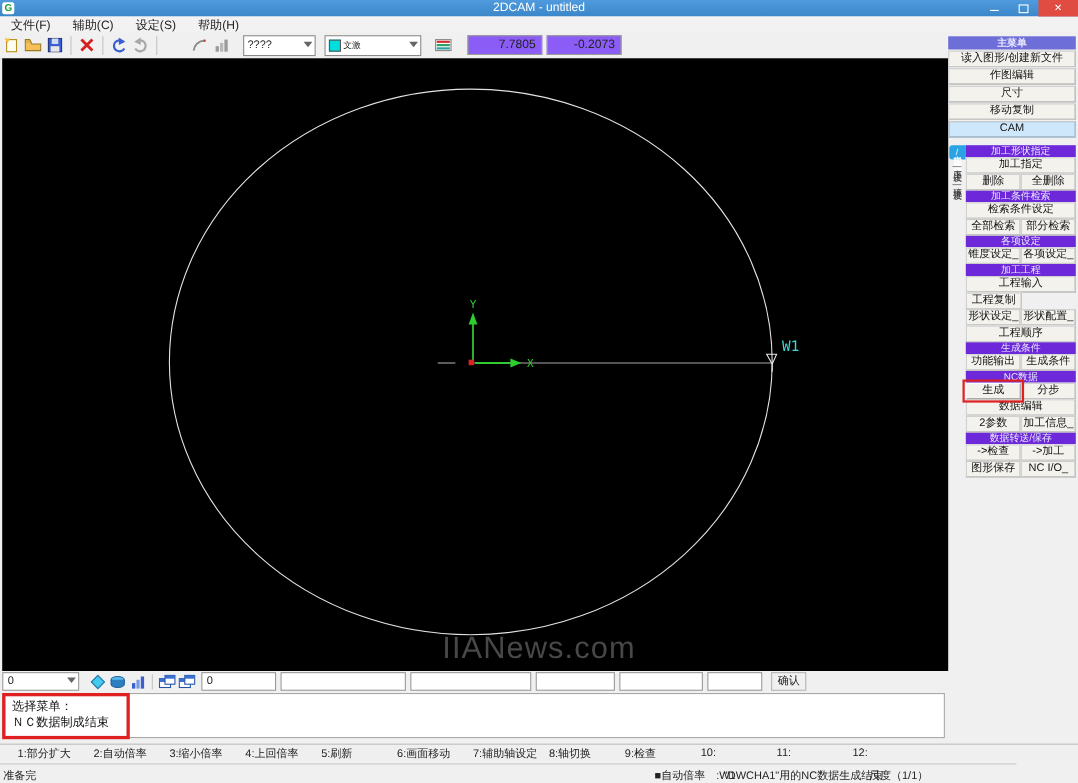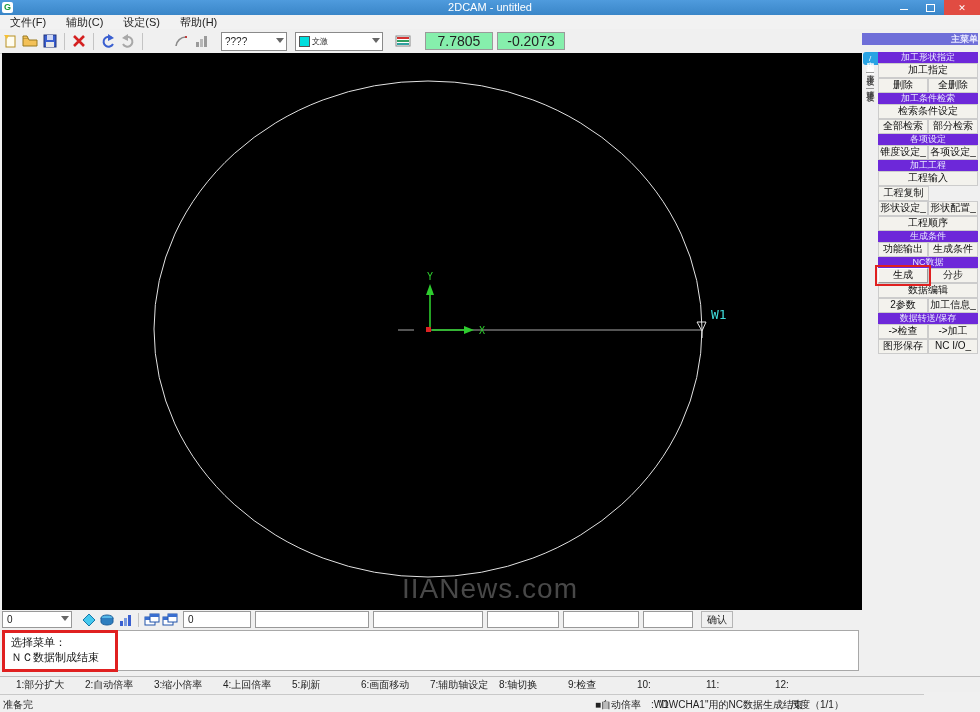--- a/index.html
+++ b/index.html
@@ -24,28 +24,28 @@
   
   .toolbar{position:absolute;left:0;top:29px;width:862px;height:24px;background:#f0f0f0;
     display:flex;align-items:center;border-bottom:1px solid #d6d6d6}
   .tb-icon{width:19px;height:17px;display:flex;align-items:center;justify-content:center;margin:0 0.5px}
   .tb-sep{width:1px;height:17px;background:#c4c4c4;margin:0 4px}
   .tb-combo{height:17px;background:#fff;border:1px solid #8a8a8a;display:flex;align-items:center;
     font-size:10px;padding:0 3px;position:relative;color:#222}
   .combo-arr{position:absolute;right:2px;top:5px;width:0;height:0;
     border-left:4px solid transparent;border-right:4px solid transparent;border-top:5px solid #666}
   .swatch{width:9px;height:9px;background:#00dede;border:1px solid #555;margin-right:2px}
-  .tb-field{height:16px;border:1px solid #9a9a9a;background:#86efac;font-size:14px;color:#222;
-    text-align:center;padding:0 5px;line-height:16px}
+  .tb-field{height:16px;border:1px solid #9a9a9a;background:#8b5cf6;font-size:11px;color:#222;
+    text-align:right;padding:0 5px;line-height:16px}
   
   .canvas{position:absolute;left:2px;top:53px;width:860px;height:557px;background:#000}
   
   .sidebar{position:absolute;left:862px;top:33px;width:116px}
   .side-header{height:12px;background:#6e6ed8;color:#e8e8ff;font-size:9px;
-    text-align:right;line-height:12px;font-weight:bold}
+    text-align:center;line-height:12px;font-weight:bold}
   .side-btn{height:13px;background:#f3f2ed;border:1px solid #9a9a9a;border-top-color:#fff;
     border-left-color:#fff;outline:1px solid #c9c9c9;outline-offset:-1px;
     font-size:10px;text-align:center;line-height:12px;margin-top:1px;color:#111;
     white-space:nowrap;overflow:hidden}
   .side-btn.active{background:#cfe7fa;border-color:#4d8fc9}
   .cam-panel{display:flex;margin-top:7px}
   .vtabs{width:16px;display:flex;flex-direction:column;align-items:center}
   .vtab{writing-mode:vertical-rl;text-orientation:upright;background:#29a3e3;color:#fff;
     font-size:8px;line-height:15px;padding:3px 0;text-align:center;border-radius:3px 0 0 3px;
     letter-spacing:-1px}
@@ -207,20 +207,27 @@
     <rect x="424" y="274" width="5" height="5" fill="#dd2222"></rect>
     <polygon points="695,269 704,269 700,278" fill="none" stroke="#e8e8e8" stroke-width="1"></polygon>
     <line x1="700" y1="278" x2="700" y2="285" stroke="#e8e8e8" stroke-width="1"></line>
     <text x="709" y="266" fill="#3fd9d9" font-size="13" font-family="DejaVu Sans Mono, monospace">W1</text>
     <text x="488" y="545" fill="#484848" font-size="28" text-anchor="middle" letter-spacing="1">IIANews.com</text>
   </svg>
 </div>
 
 <div class="sidebar">
   <div class="side-header">主菜单</div>
+  <div id="mainmenu">
+      <div class="side-btn">读入图形/创建新文件</div>
+      <div class="side-btn">作图编辑</div>
+      <div class="side-btn">尺寸</div>
+      <div class="side-btn">移动复制</div>
+      <div class="side-btn active">CAM</div>
+    </div>
   <div class="cam-panel">
     <div class="vtabs">
       <div class="vtab">加工指定/再生成</div>
       <div class="vtab-inactive">设定工序—</div>
       <div class="vtab-inactive">设定环境—</div>
     </div>
     <div class="cam-col" id="camrows">
         <div class="cam-header">加工形状指定</div>
         <div class="cam-row">
           <div class="cam-btn">加工指定</div>

